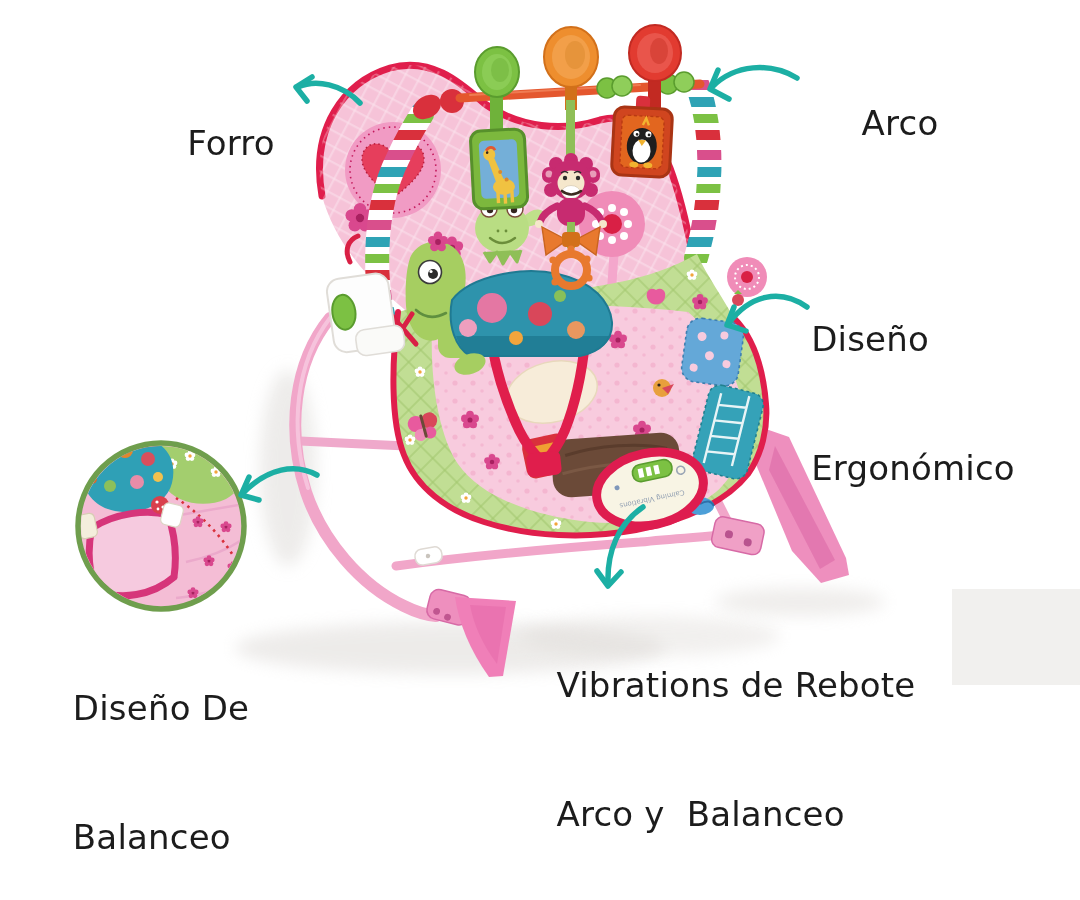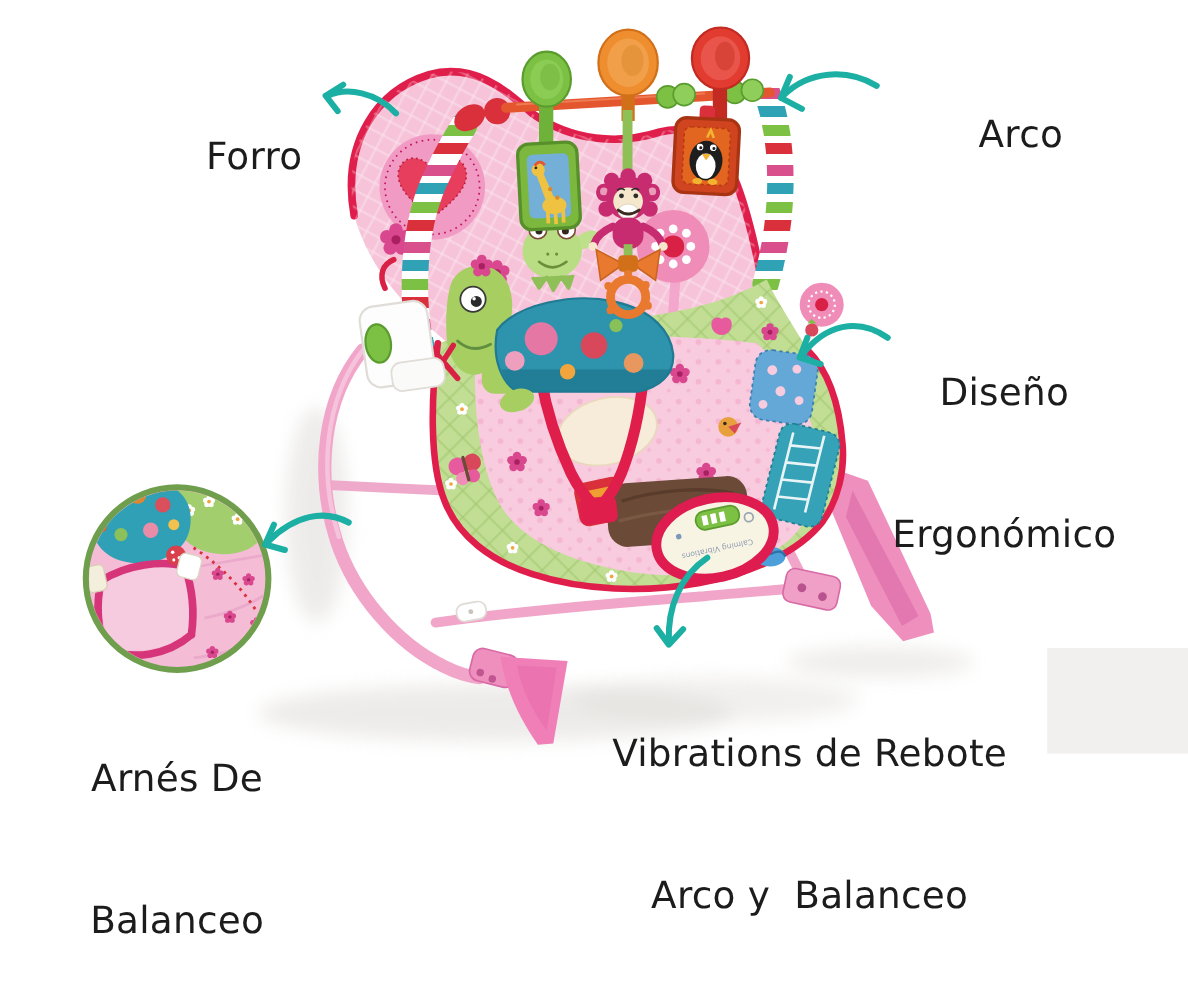--- a/index.html
+++ b/index.html
@@ -1,19 +1,19 @@
 <!DOCTYPE html>
 <html><head>
 <meta charset="utf-8">
 <style>
   html,body{margin:0;padding:0;background:#ffffff;}
   .canvas{position:relative;width:1080px;height:900px;background:#ffffff;overflow:hidden;
           font-family:"DejaVu Sans",sans-serif;}
   .stage{position:absolute;left:0;top:0;}
-  .label{position:absolute;transform:translateX(-50%);text-align:center;
+  .label{position:absolute;transform:translateX(-50%);
          font-size:34px;line-height:43px;font-weight:500;color:#1c1c1c;
          letter-spacing:0.2px;white-space:pre;}
 </style>
 </head>
 <body>
 
 <div class="canvas">
 
 <svg class="stage" width="1080" height="900" viewBox="0 0 1080 900">
   <defs>
@@ -479,29 +479,29 @@
     <g>
       <path d="M643,507 C618,524 607,552 608,583"></path>
       <path d="M608,586 L597,571 M608,586 L621,572"></path>
     </g>
   </g>
 </svg>
 
 <div class="label" style="left:231px;top:36px">
   <div>Forro</div>
 </div>
-<div class="label" style="left:928px;top:16px">
+<div class="label" style="left:900px;top:16px">
   <div>Arco</div>
 </div>
-<div class="label" style="left:913px;top:250px">
+<div class="label" style="left:913px;top:232px">
   <div>Diseño</div>
   <div>Ergonómico</div>
 </div>
 <div class="label" style="left:161px;top:601px">
-  <div>Arnés De</div>
+  <div>Diseño De</div>
   <div>Balanceo</div>
 </div>
 <div class="label" style="left:736px;top:578px">
   <div>Vibrations de Rebote</div>
   <div>Arco y  Balanceo</div>
 </div>
 
 </div>
 
 </body></html>

